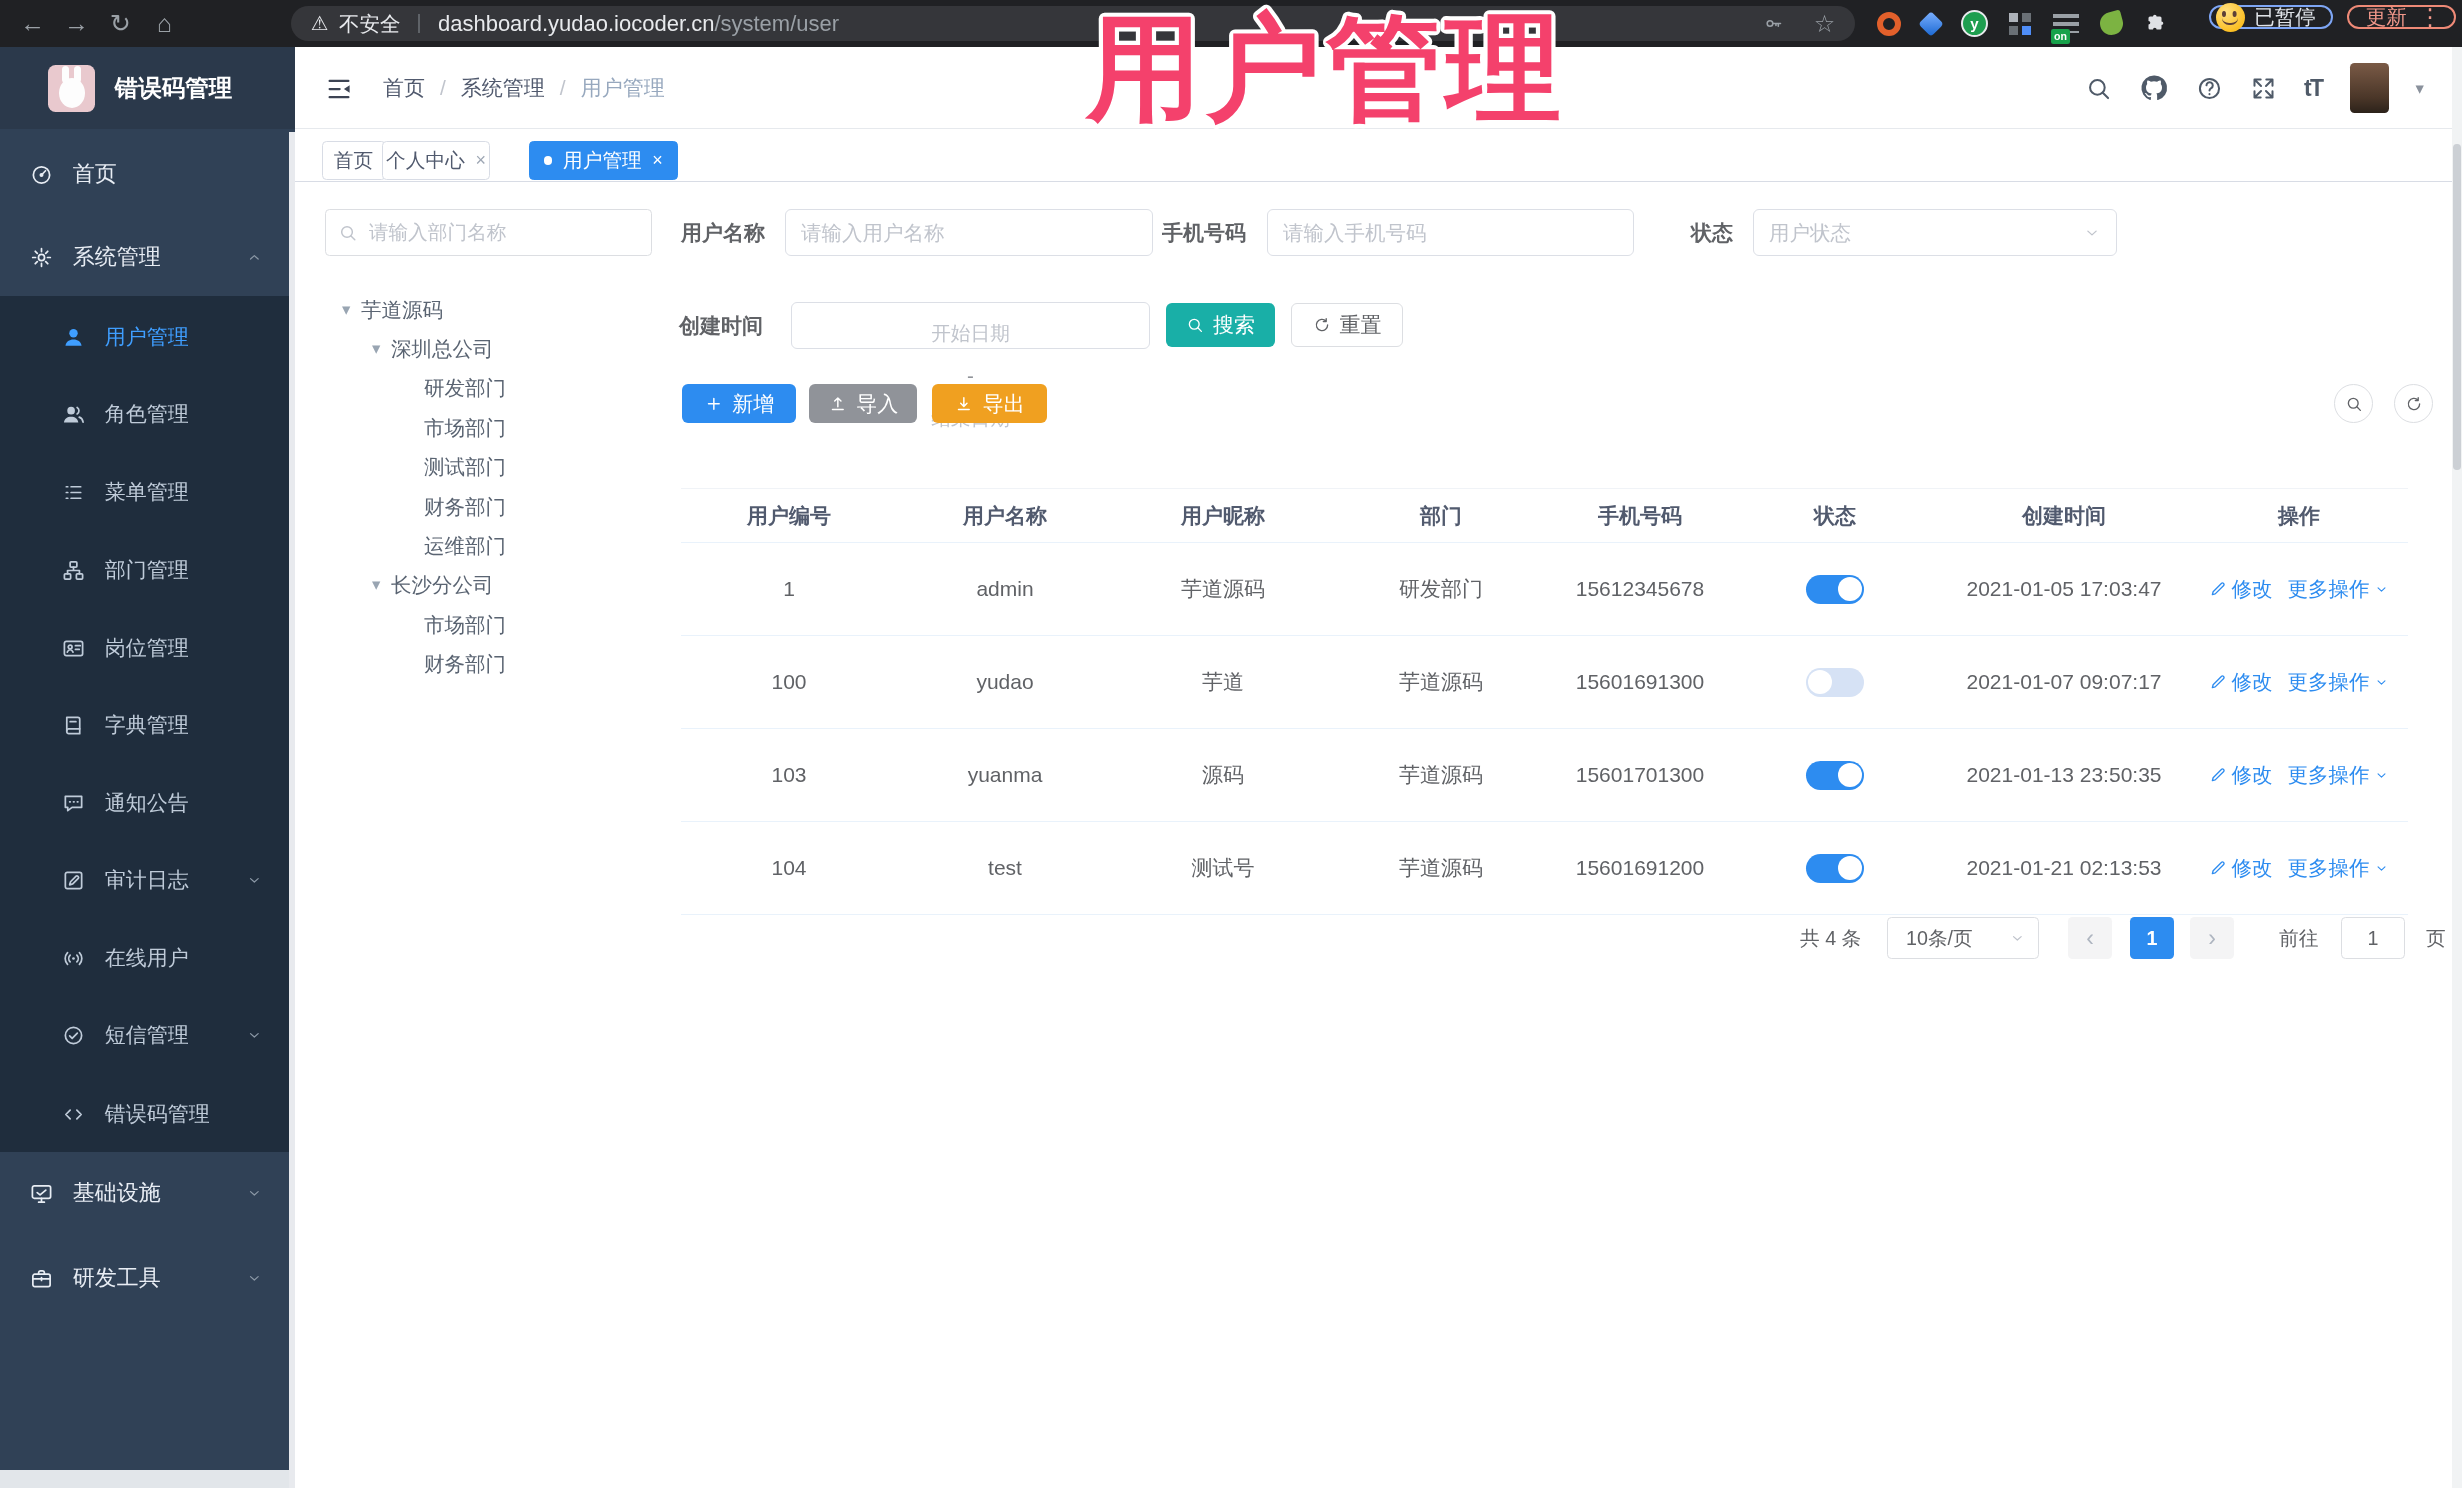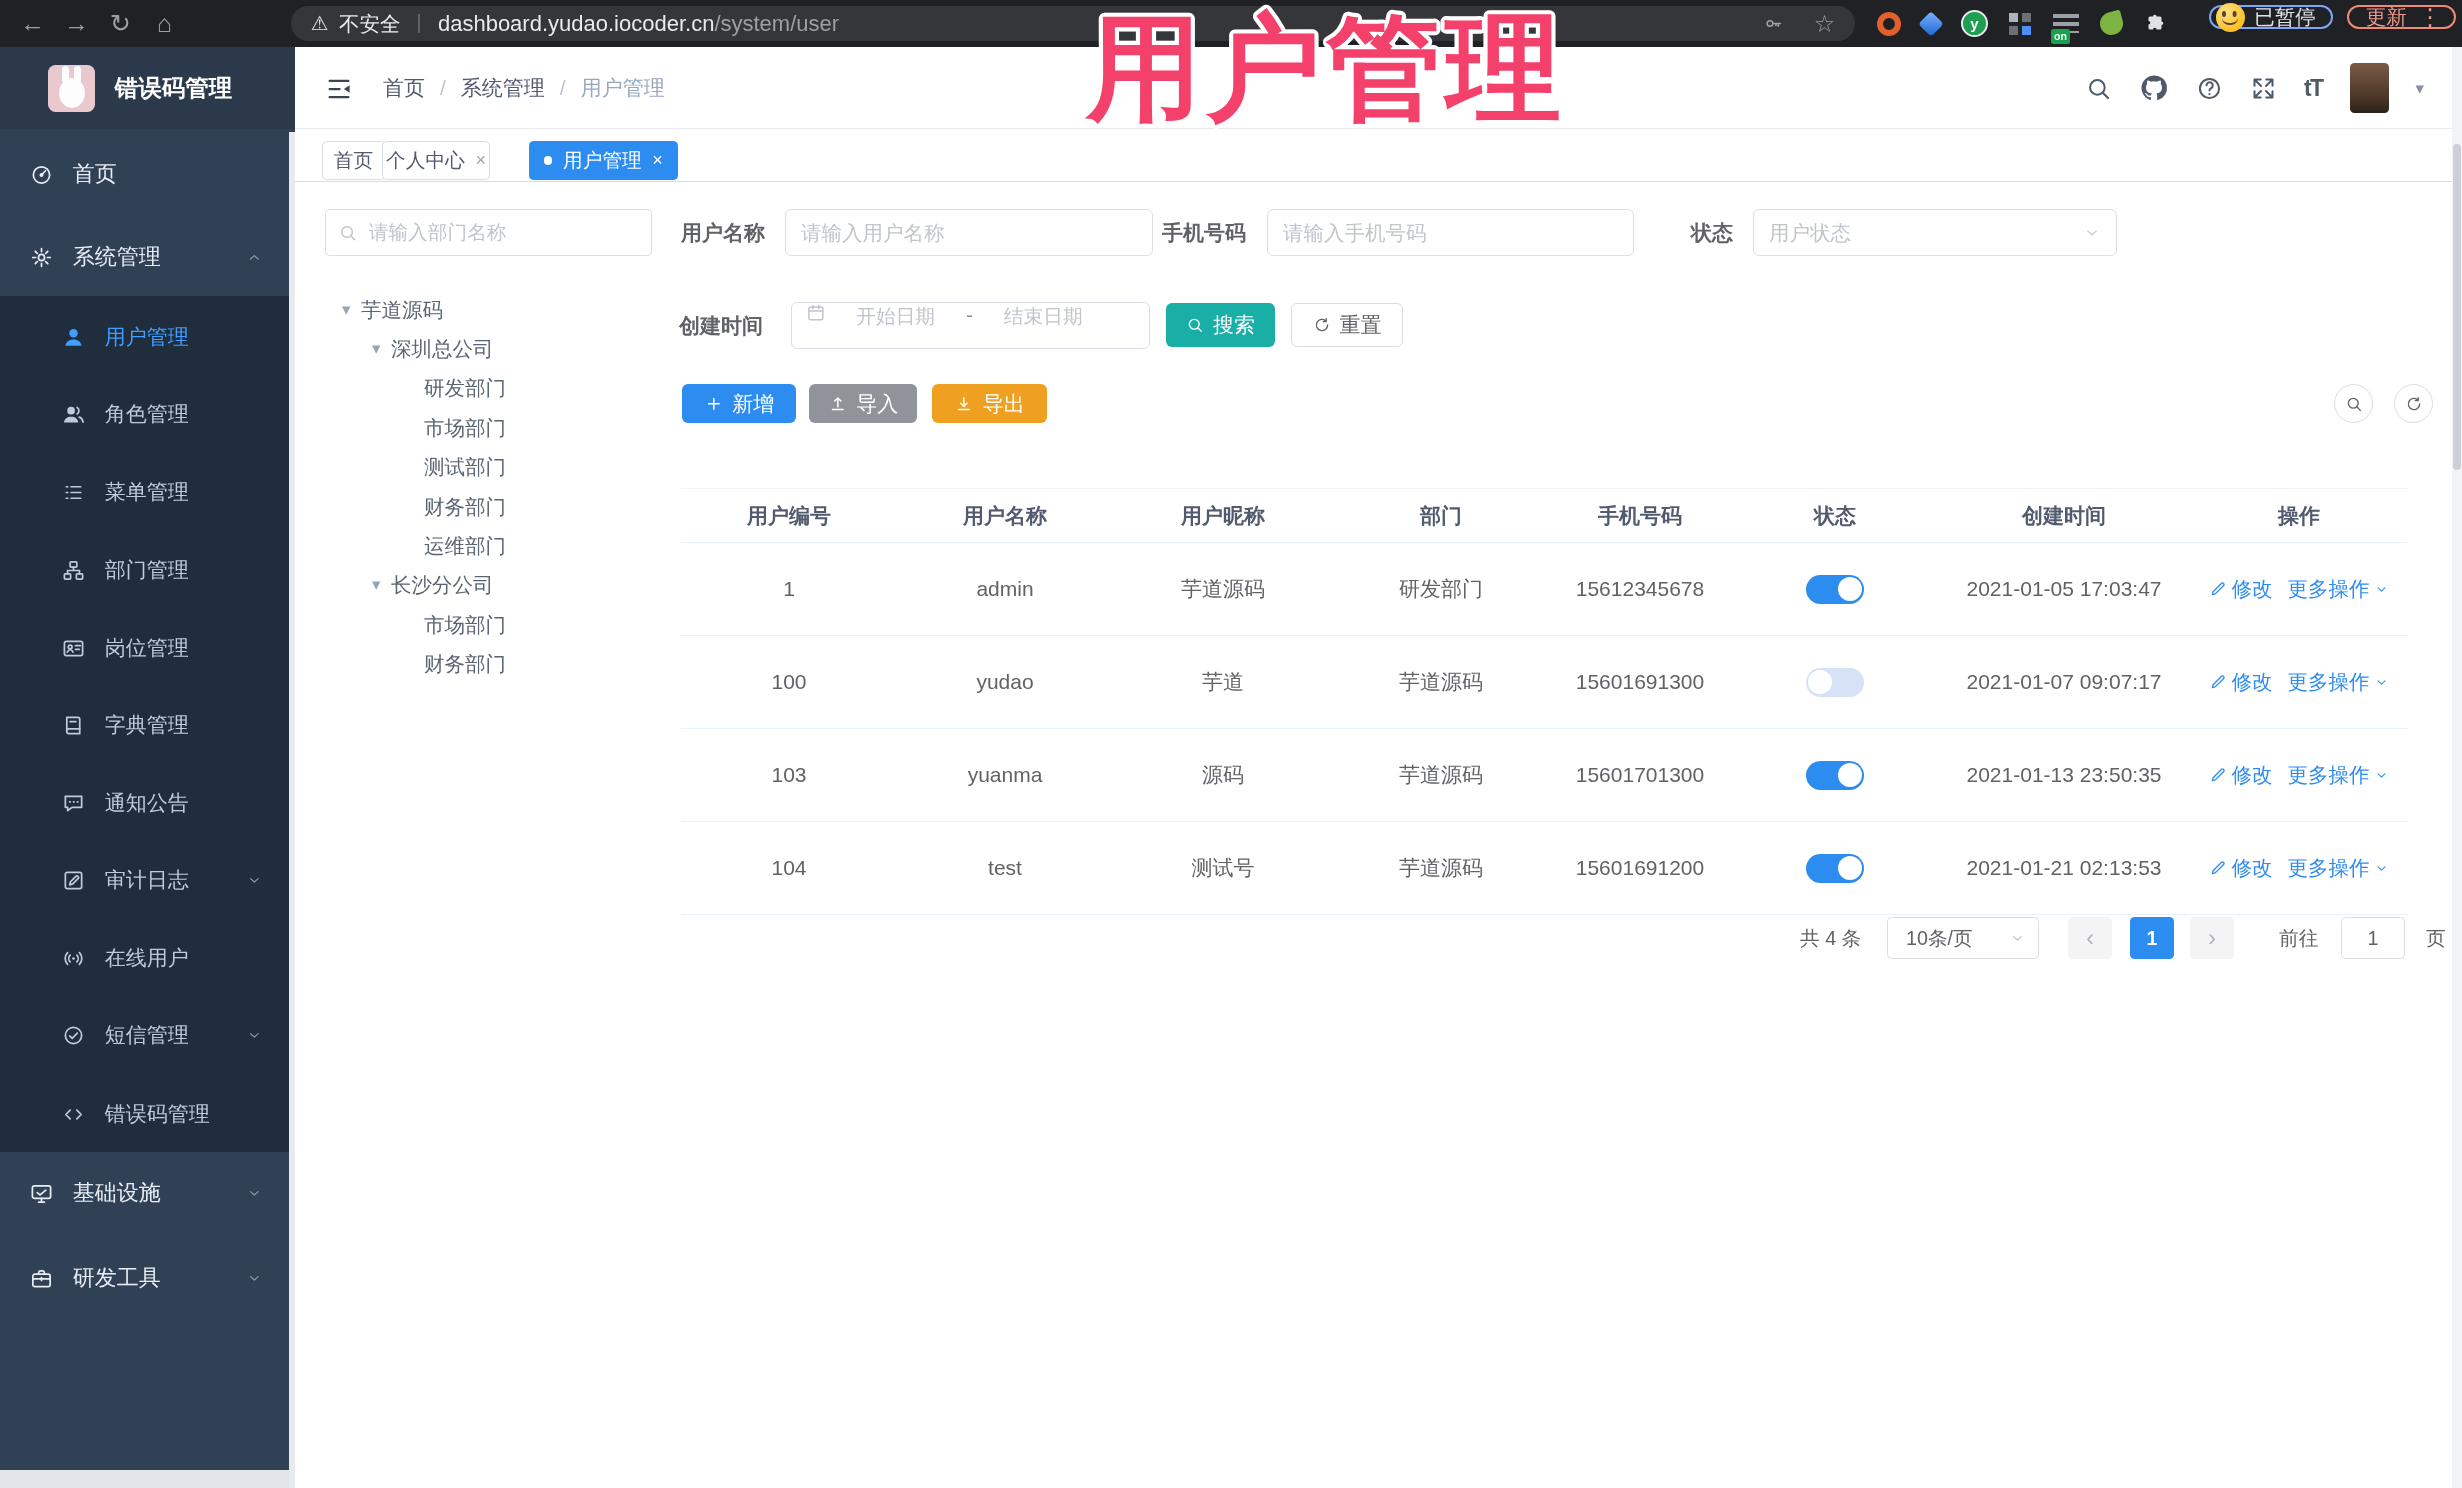--- a/index.html
+++ b/index.html
@@ -94,21 +94,21 @@
   .t-node{position:absolute;height:39px;display:flex;align-items:center;font-size:20.5px;color:#5a6472;gap:10.6px;}
   .t-node .tcaret{font-size:16.7px;color:#99a5b2;}
 
   .f-label{position:absolute;font-size:21px;font-weight:bold;color:#606266;line-height:47px;height:47px;}
   .inp{position:absolute;height:47px;border:0.8px solid #dcdfe6;border-radius:6px;box-sizing:border-box;background:#fff;
        font-size:20.5px;color:#606266;}
   input.inp{padding:0 15px;outline:none;font-family:inherit;}
   input.inp::placeholder{color:#c0c4cc;}
   .sel{display:flex;align-items:center;padding:0 15px;color:#c0c4cc;justify-content:space-between;}
   .sel .chev{color:#c0c4cc;}
-  .daterange{display:flex;padding:0 13.6px;color:#c0c4cc;gap:31px;}
+  .daterange{display:flex;align-items:center;padding:0 13.6px;color:#c0c4cc;gap:17px;flex-direction:column;}
   .daterange .dsep{color:#909399;}
   .dr-txt{font-size:19.7px;}
 
   .btn{position:absolute;display:flex;align-items:center;justify-content:center;gap:9px;border-radius:6px;
        color:#fff;font-size:21px;box-sizing:border-box;}
   .btn-search{background:var(--teal);}
   .btn-reset{background:#fff;border:0.8px solid #dcdee2;color:#606266;}
   .btn-add{background:var(--accent);}
   .btn-import{background:var(--muted-gray);}
   .btn-export{background:var(--amber);}

